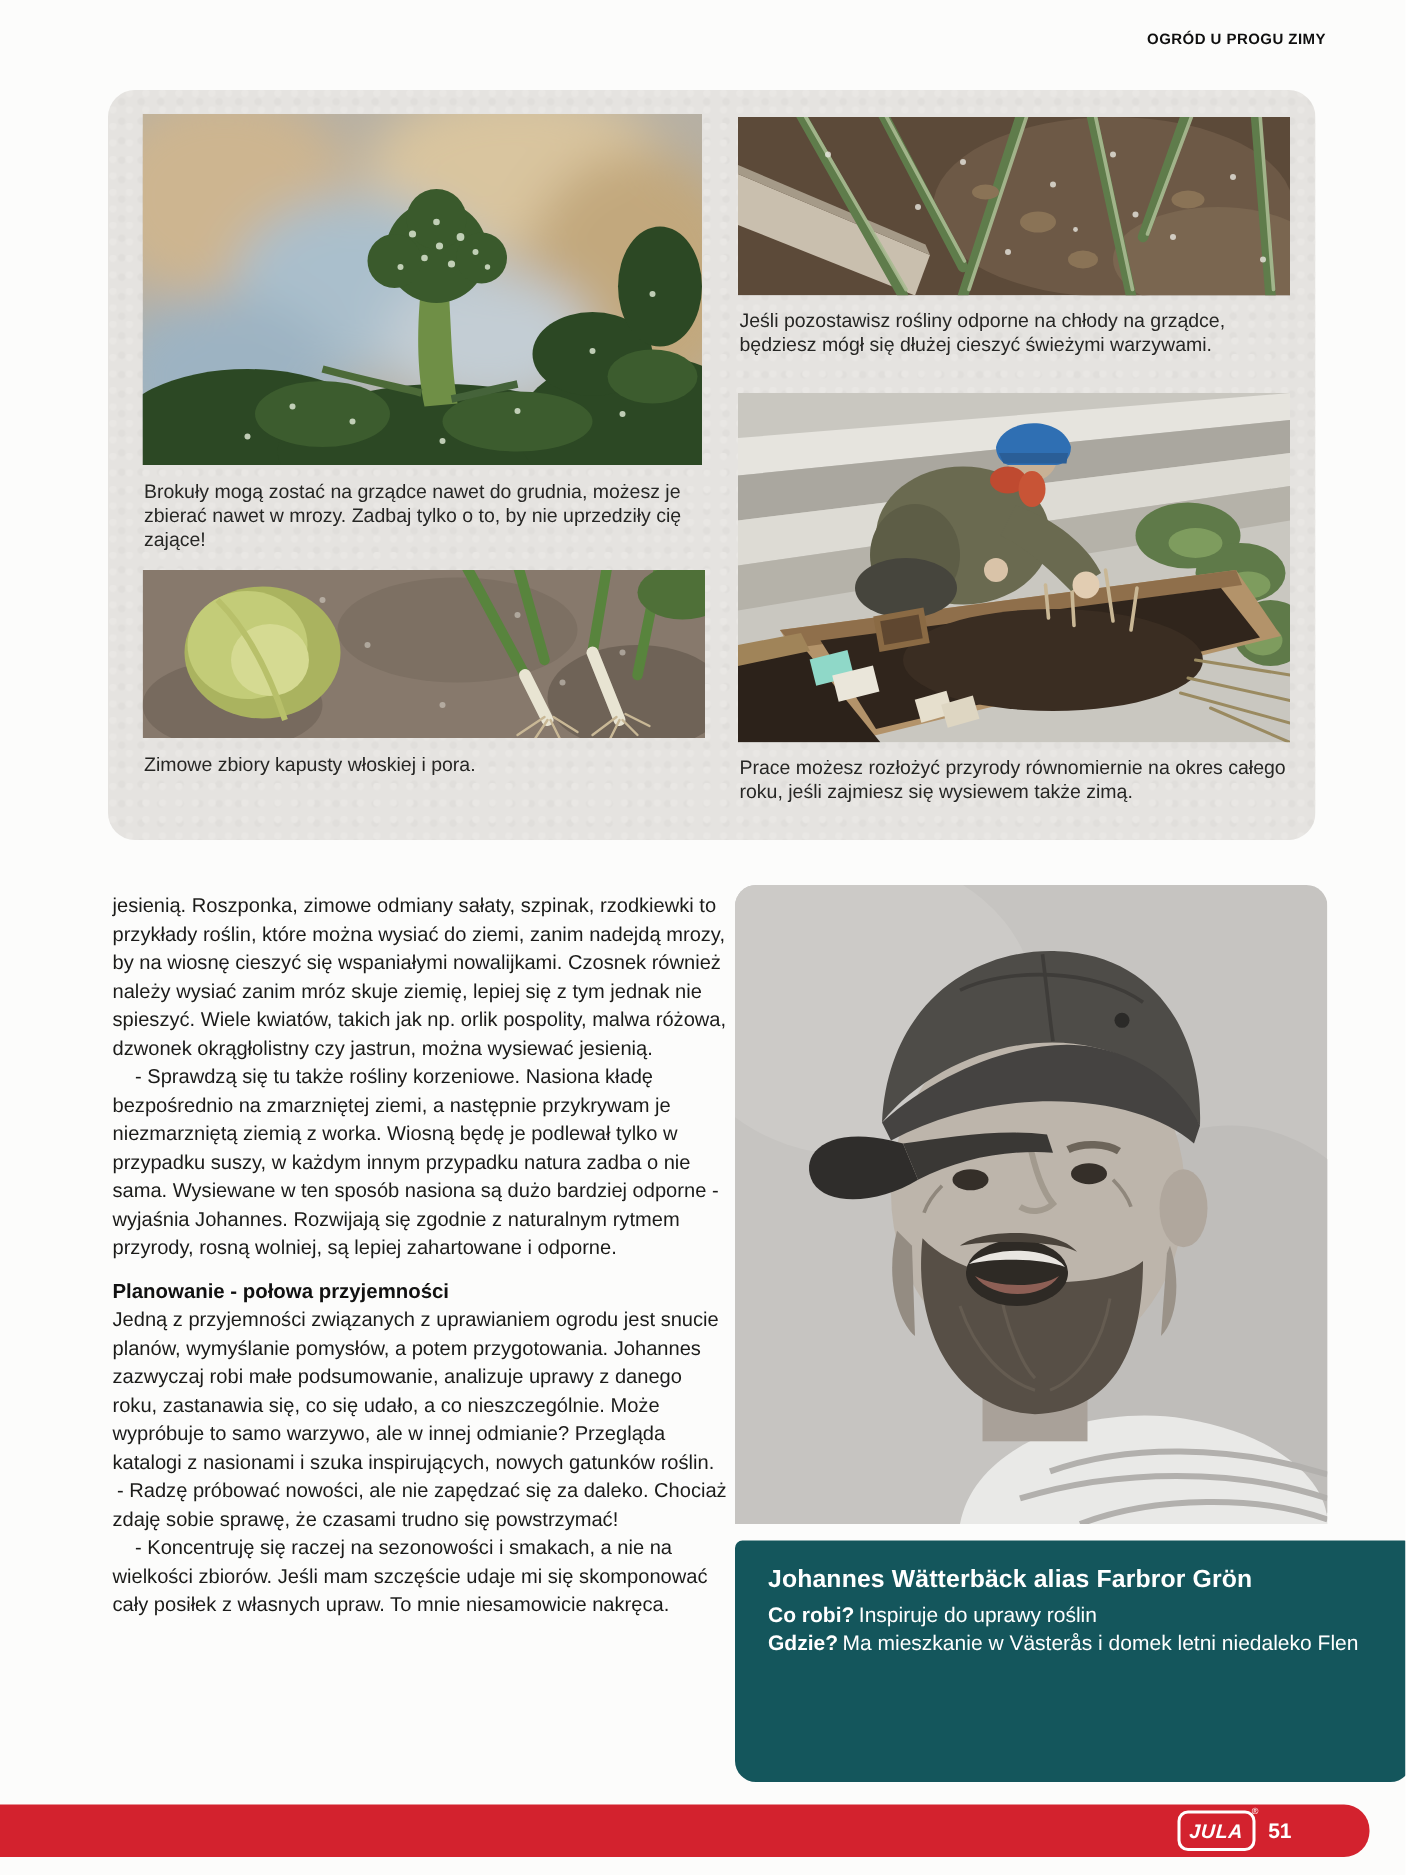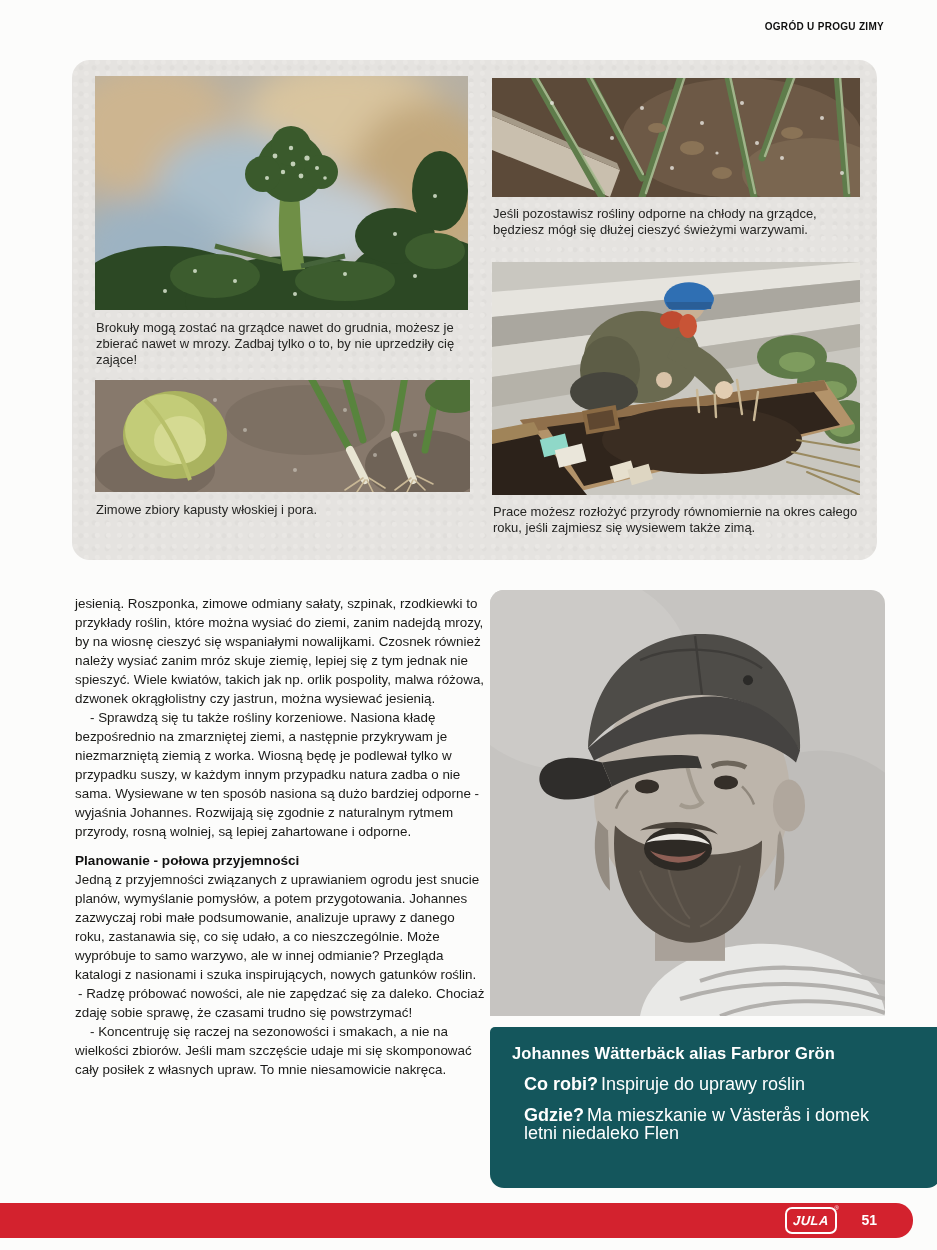--- a/index.html
+++ b/index.html
@@ -38,33 +38,33 @@
   .article h2 { font-size:13.6px; line-height:19px; font-weight:bold; color:#111;
     margin:10px 0 0 0; }
 
   
   .portrait { position:absolute; left:490px; top:590px; width:395px; height:426px;
     border-radius:14px 14px 0 0; overflow:hidden; }
   .portrait svg { display:block; width:100%; height:100%; }
   .profile-box { position:absolute; left:490px; top:1027px; width:451px; height:161px;
     border-radius:5px 5px 14px 14px; padding:17px 22px 0 22px; color:#ffffff; }
   .profile-box h3 { font-size:16.5px; font-weight:bold; margin:0 0 4px 0; letter-spacing:.1px; }
-  .profile-box p { font-size:18px; line-height:18.5px; margin:12px; }
+  .profile-box p { font-size:14px; line-height:18.5px; margin:0; }
   .profile-box strong { font-weight:bold; margin-right:3px; }
 
   
   .footer-bar { position:absolute; left:0; top:1203px; width:913px; height:35px;
     border-radius:0 17px 17px 0; }
   .jula-logo { position:absolute; right:76px; top:4px; width:52px; height:27px;
     border:2px solid #ffffff; border-radius:7px; display:flex; align-items:center;
     justify-content:center; }
   .jula-logo .word { color:#fff; font-weight:bold; font-style:italic; font-size:13px;
     letter-spacing:.5px; transform:skewX(-4deg); }
   .jula-logo .reg { position:absolute; top:-4px; right:-4px; color:#fff; font-size:6px; font-style:normal; }
-  .page-num { position:absolute; right:36px; top:9px; color:#fff; font-weight:bold; font-size:14px; }
+  .page-num { position:absolute; right:52px; top:9px; color:#fff; font-weight:bold; font-size:14px; }
 </style>
 </head>
 <body>
 
 <div class="page">
 
   <div class="header-title">OGRÓD U PROGU ZIMY</div>
 
   <div class="gallery-card" style="background-color: rgb(229, 227, 224);">
 

